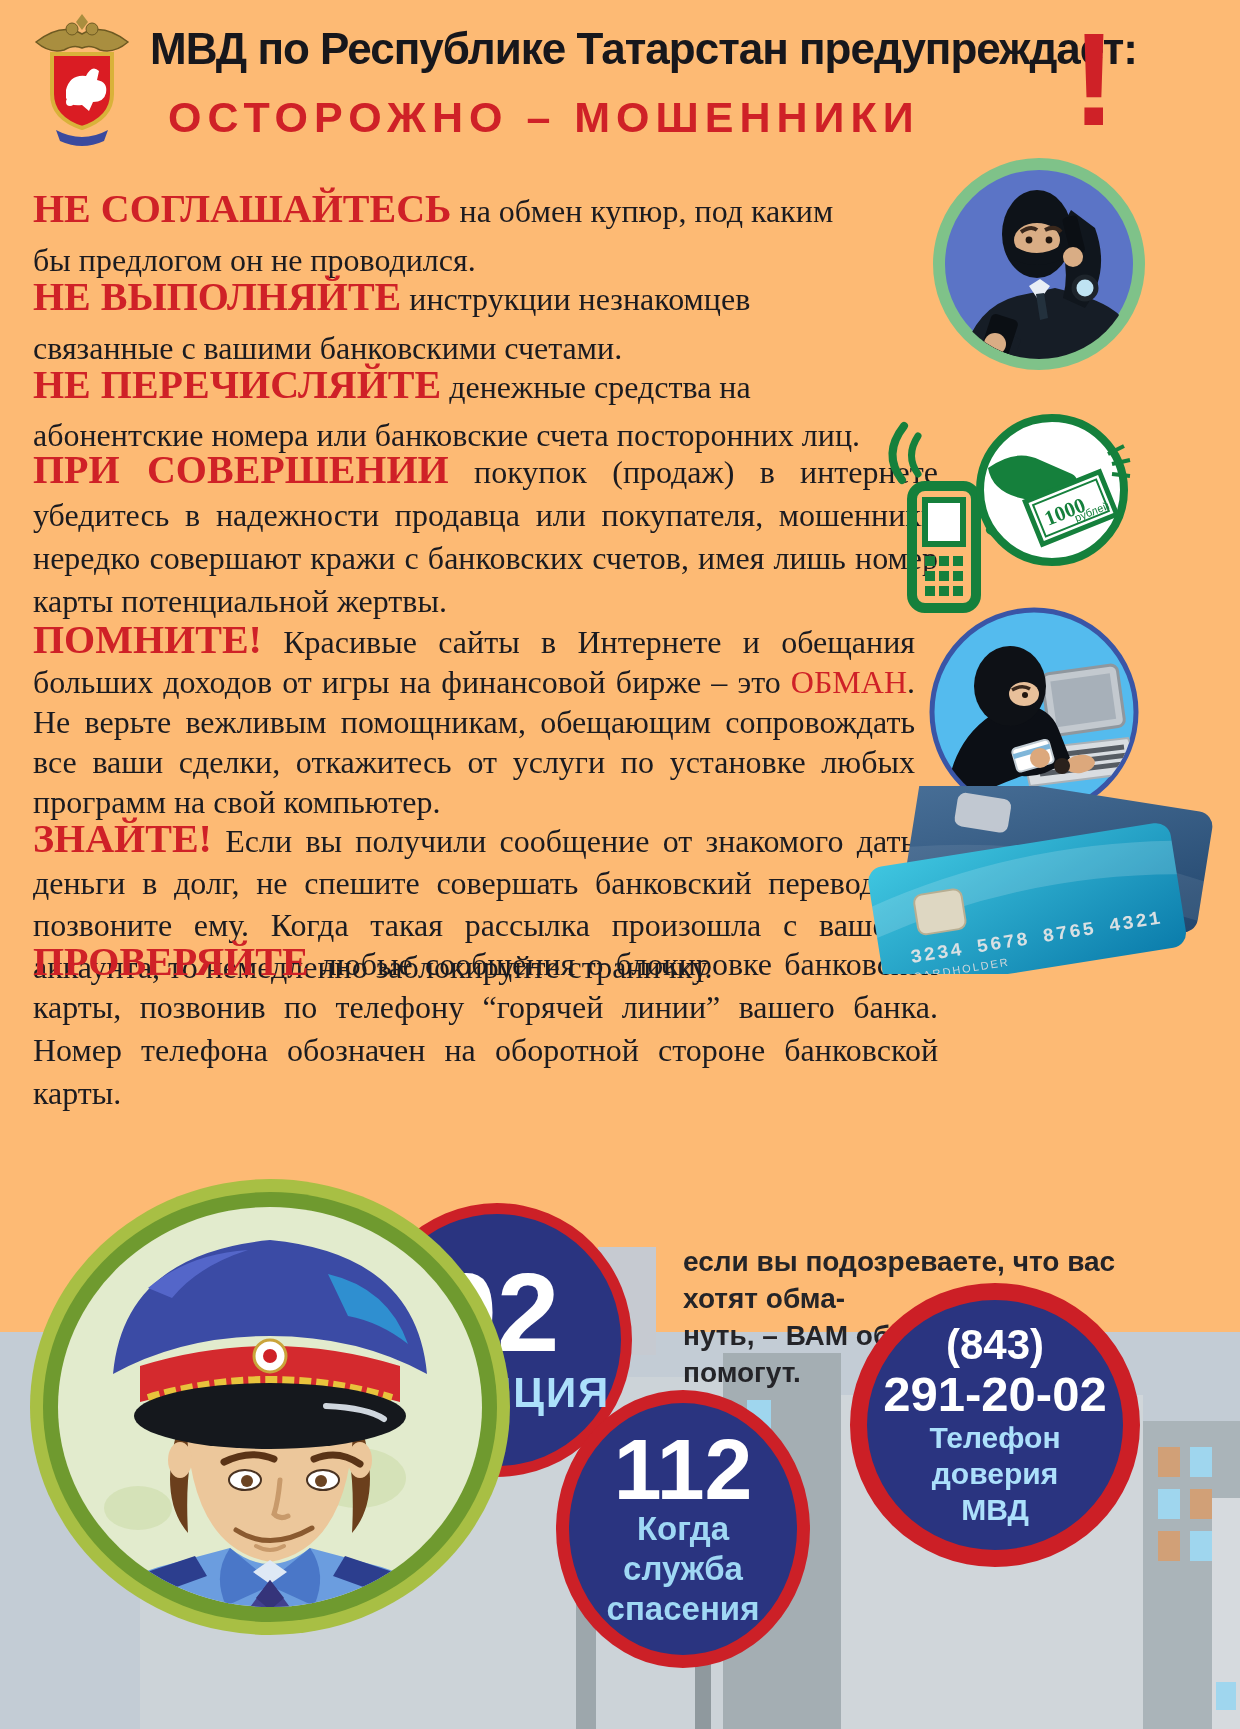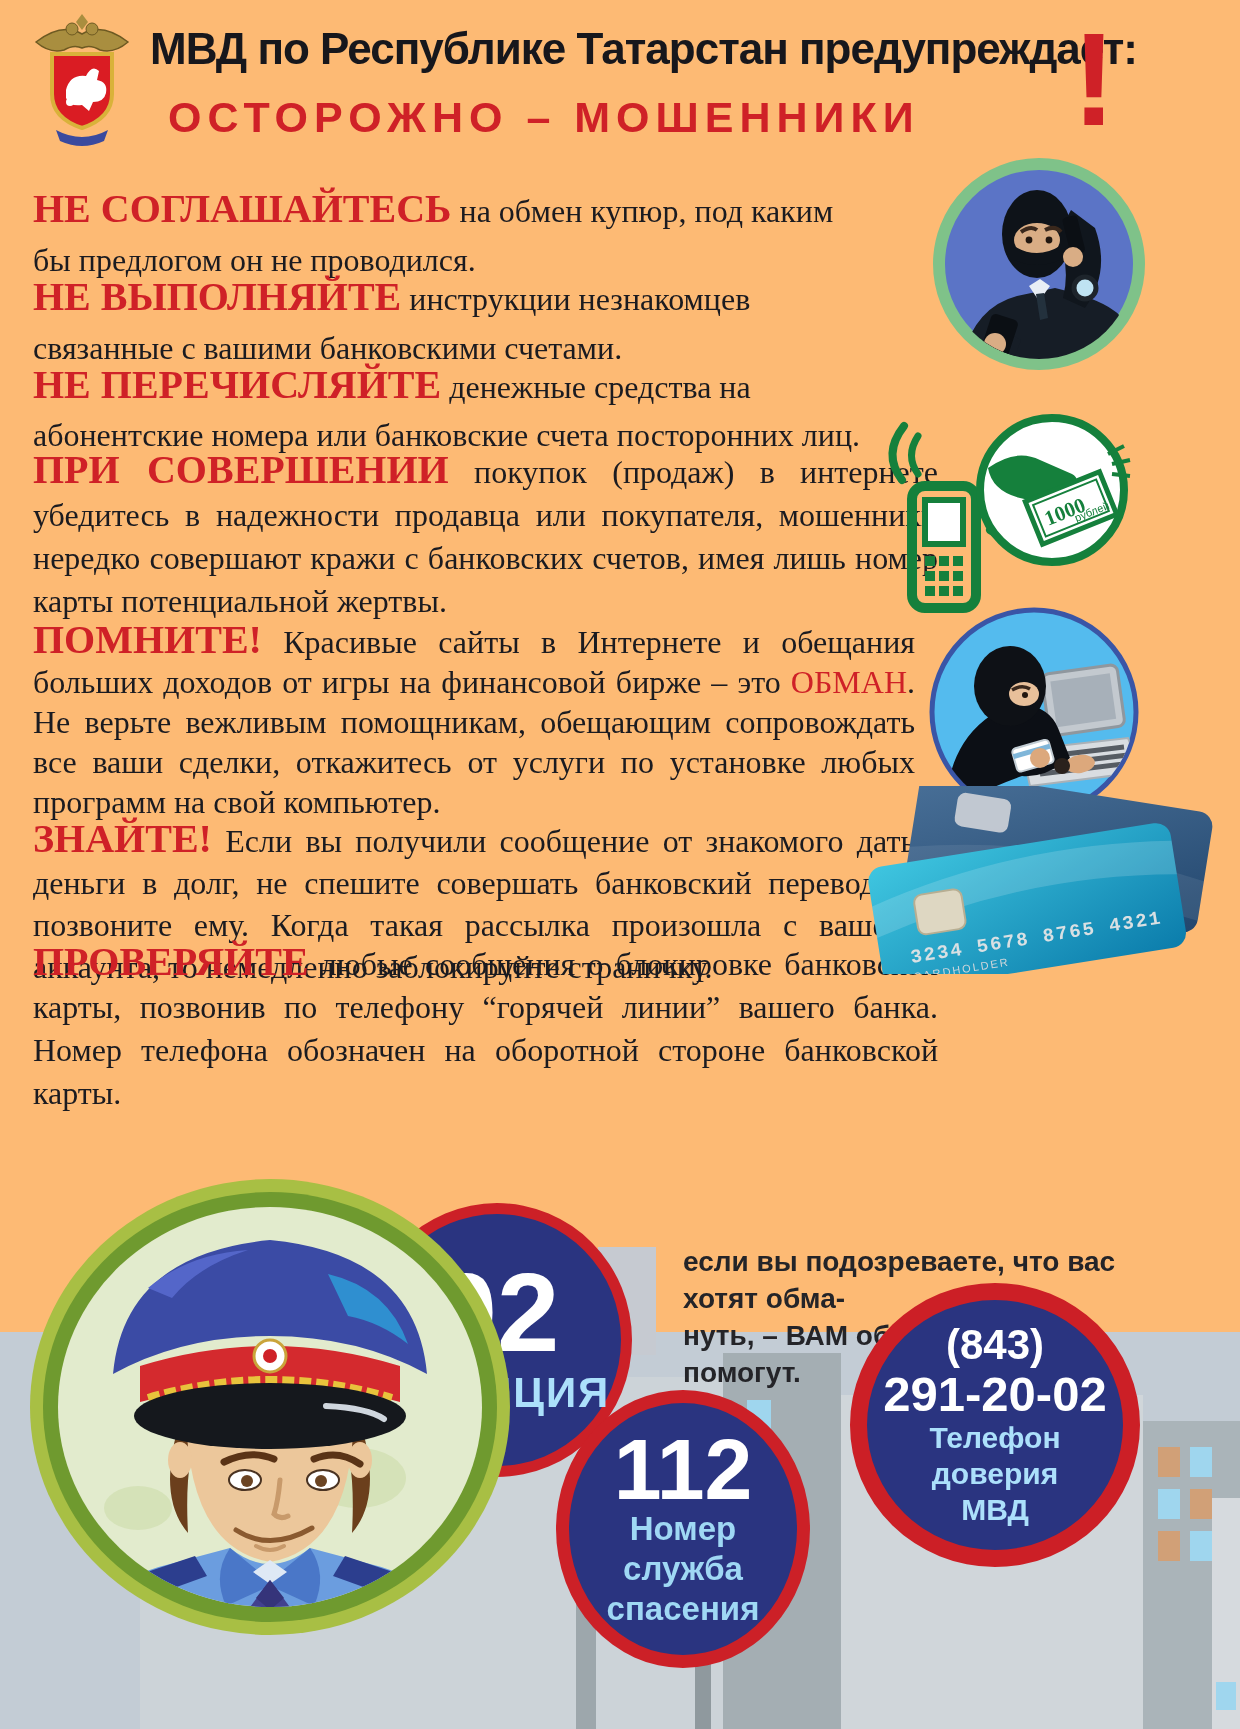--- a/index.html
+++ b/index.html
@@ -266,21 +266,21 @@
   </svg>
 
   <div class="abs callout">
     <div>если вы подозреваете, что вас хотят обма-</div>
     <div>нуть, – ВАМ обязательно помогут.</div>
   </div>
 
   <div class="circ" id="c112">
     <div class="num">112</div>
     <div class="lbl">
-      <div>Номер</div>
+      <div>Когда</div>
       <div>служба</div>
       <div>спасения</div>
     </div>
   </div>
 
   <div class="circ" id="c843">
     <div class="code">(843)</div>
     <div class="num">291-20-02</div>
     <div class="lbl">
       <div>Телефон</div>

